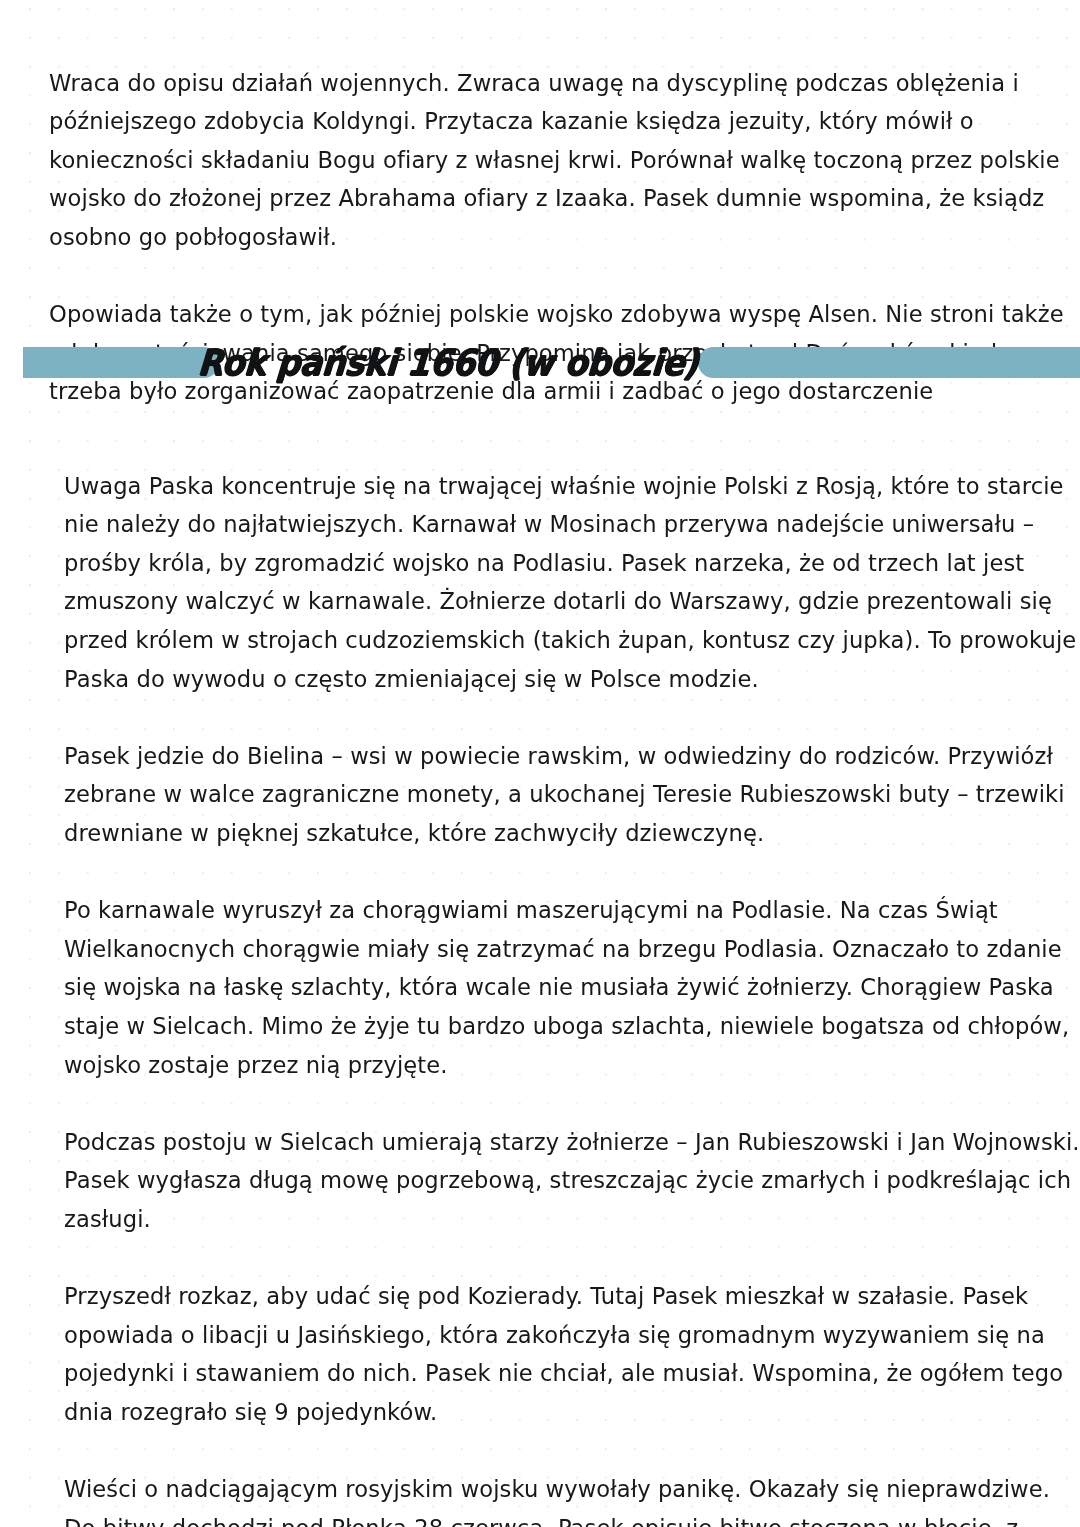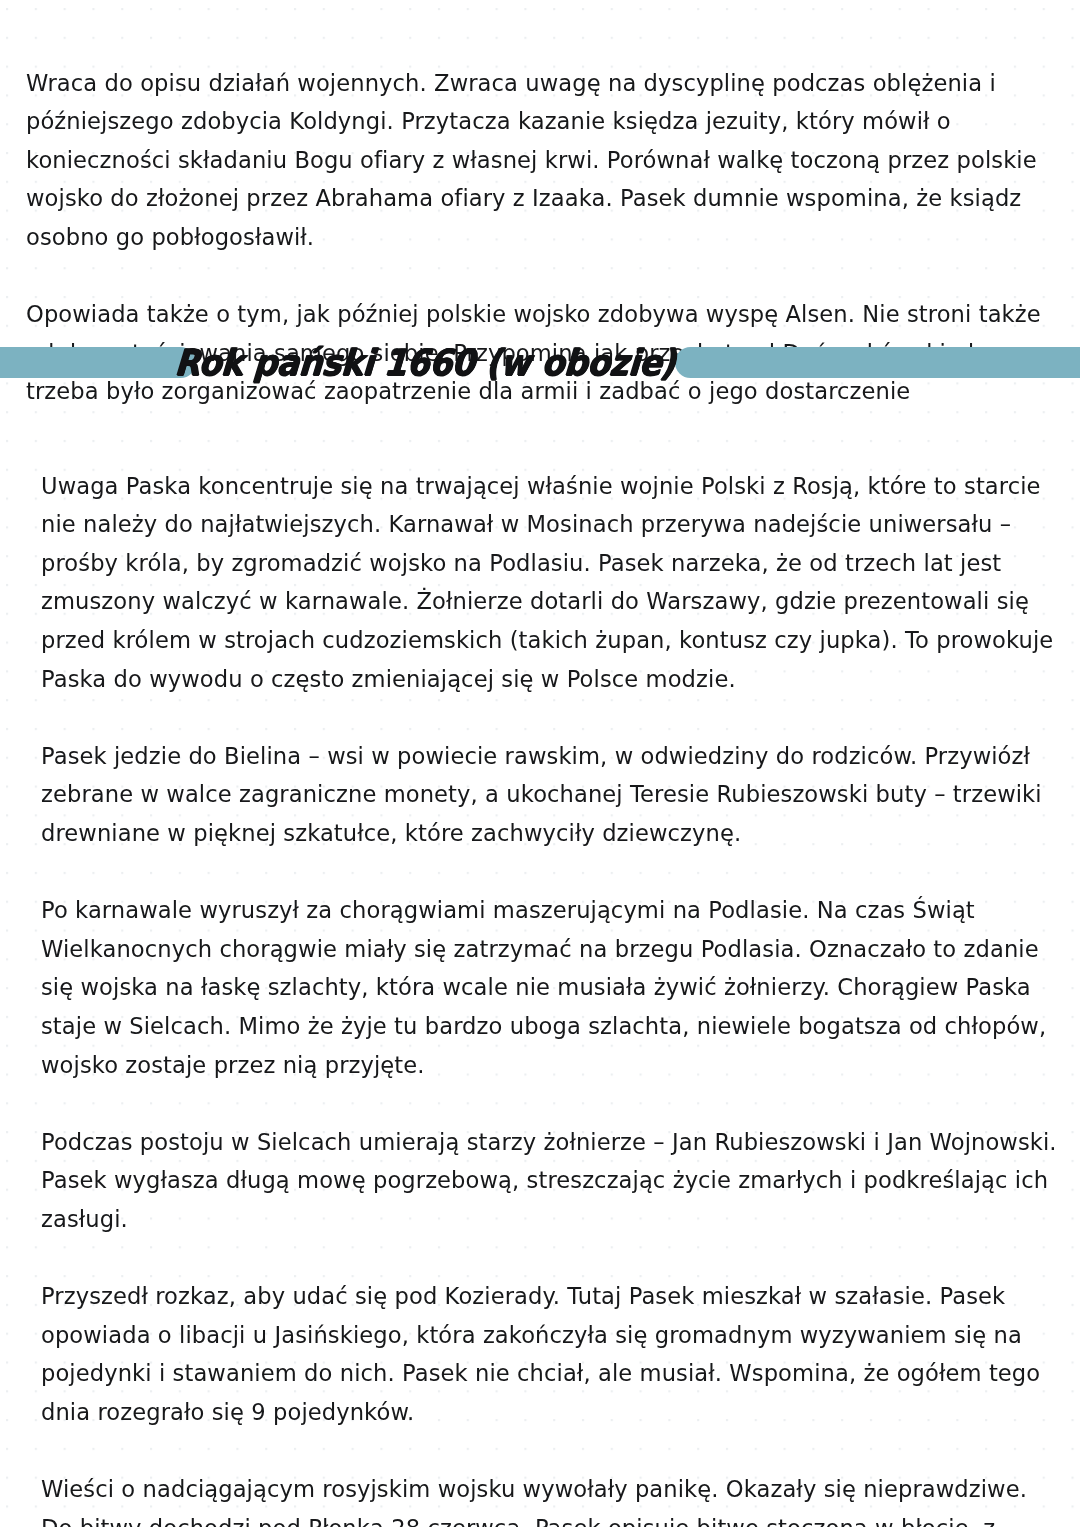--- a/index.html
+++ b/index.html
@@ -21,20 +21,21 @@
 
   
   #page {
     position: absolute;
     inset: 0;
     background-color: #ffffff;
     background-image:
       radial-gradient(circle at 1px 1px, #eceff1 1.35px, rgba(255,255,255,0) 1.6px);
     background-size: 28.8px 28.8px;
     background-position: 6px 8px;
+    margin-left: 23px;
   }
 
   
   .note-text {
     position: absolute;
     color: #17181a;
     font-family: "DejaVu Sans", "Liberation Sans", sans-serif;
     font-size: 22.6px;
     font-weight: 500;
     line-height: 38.6px;

